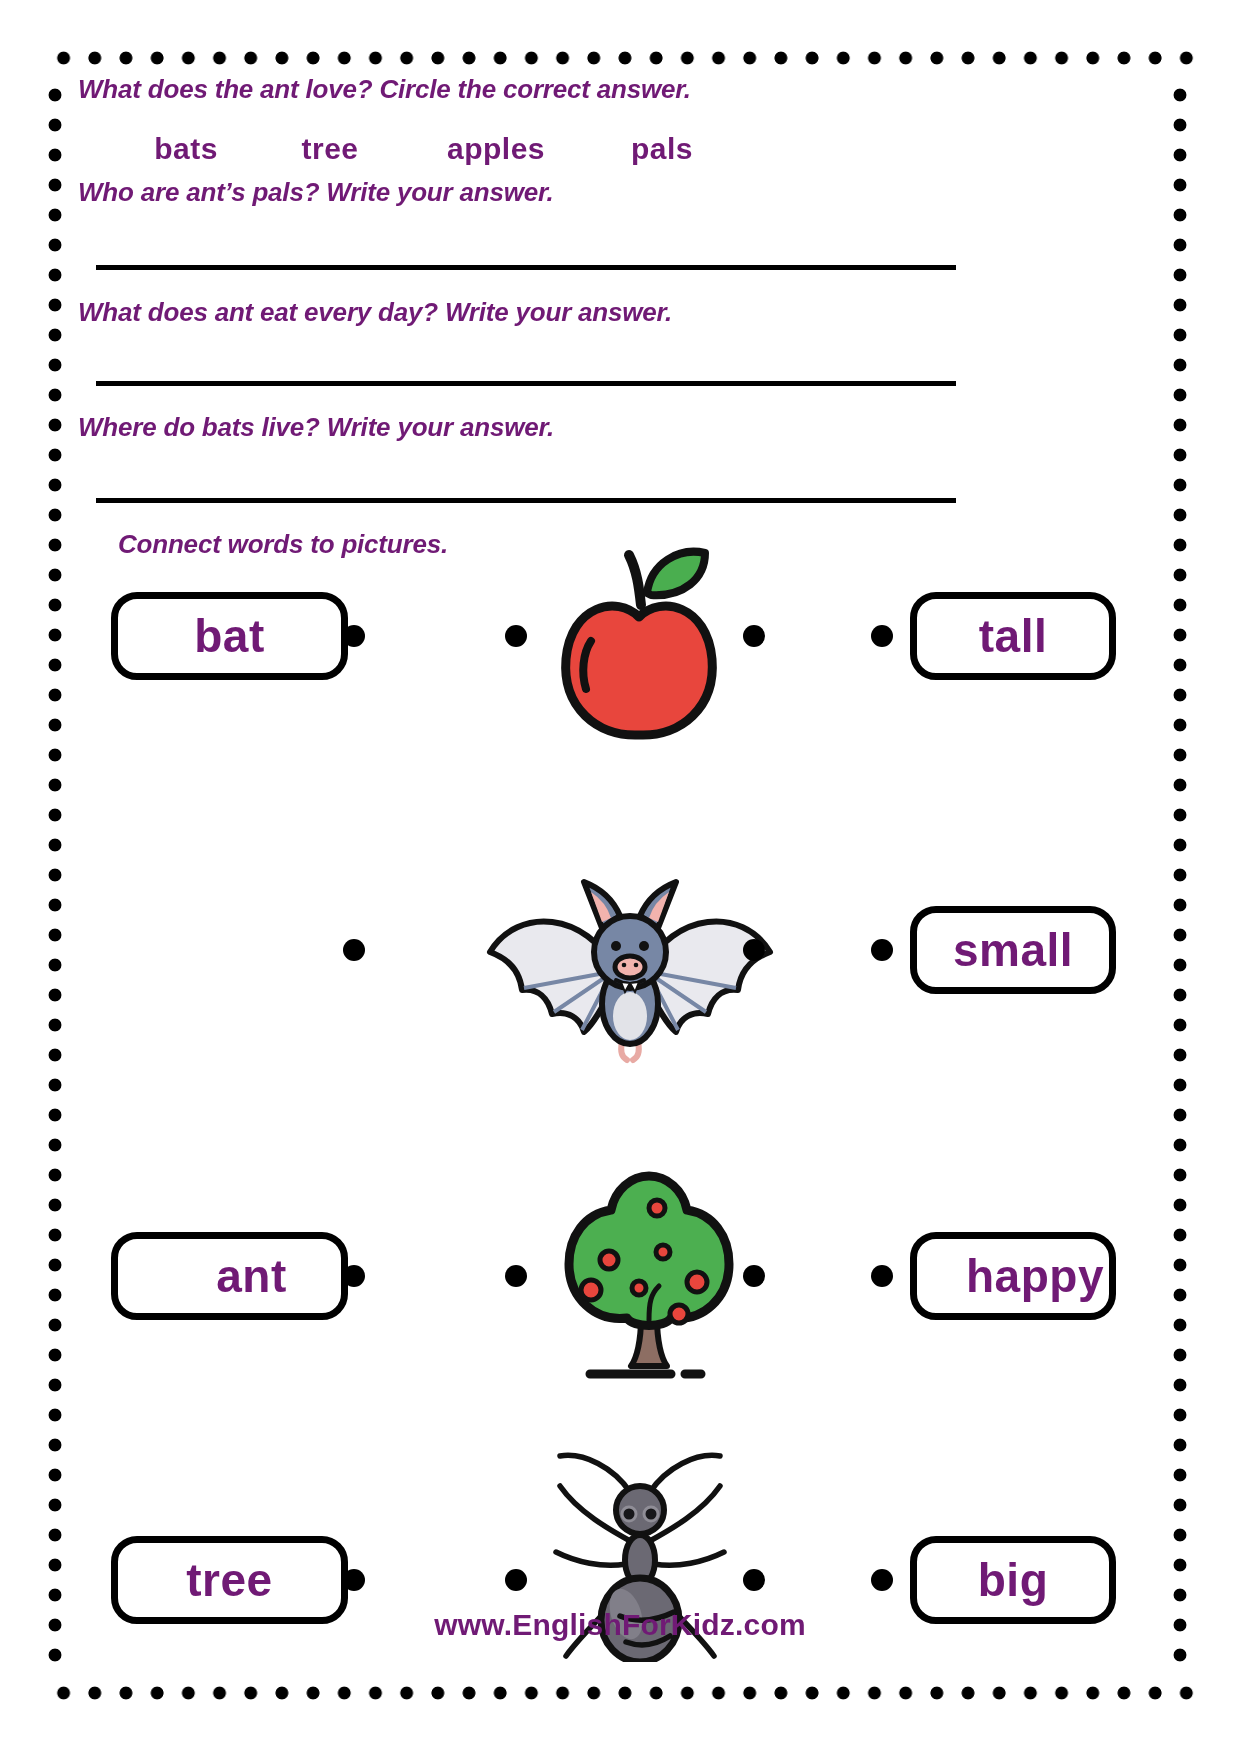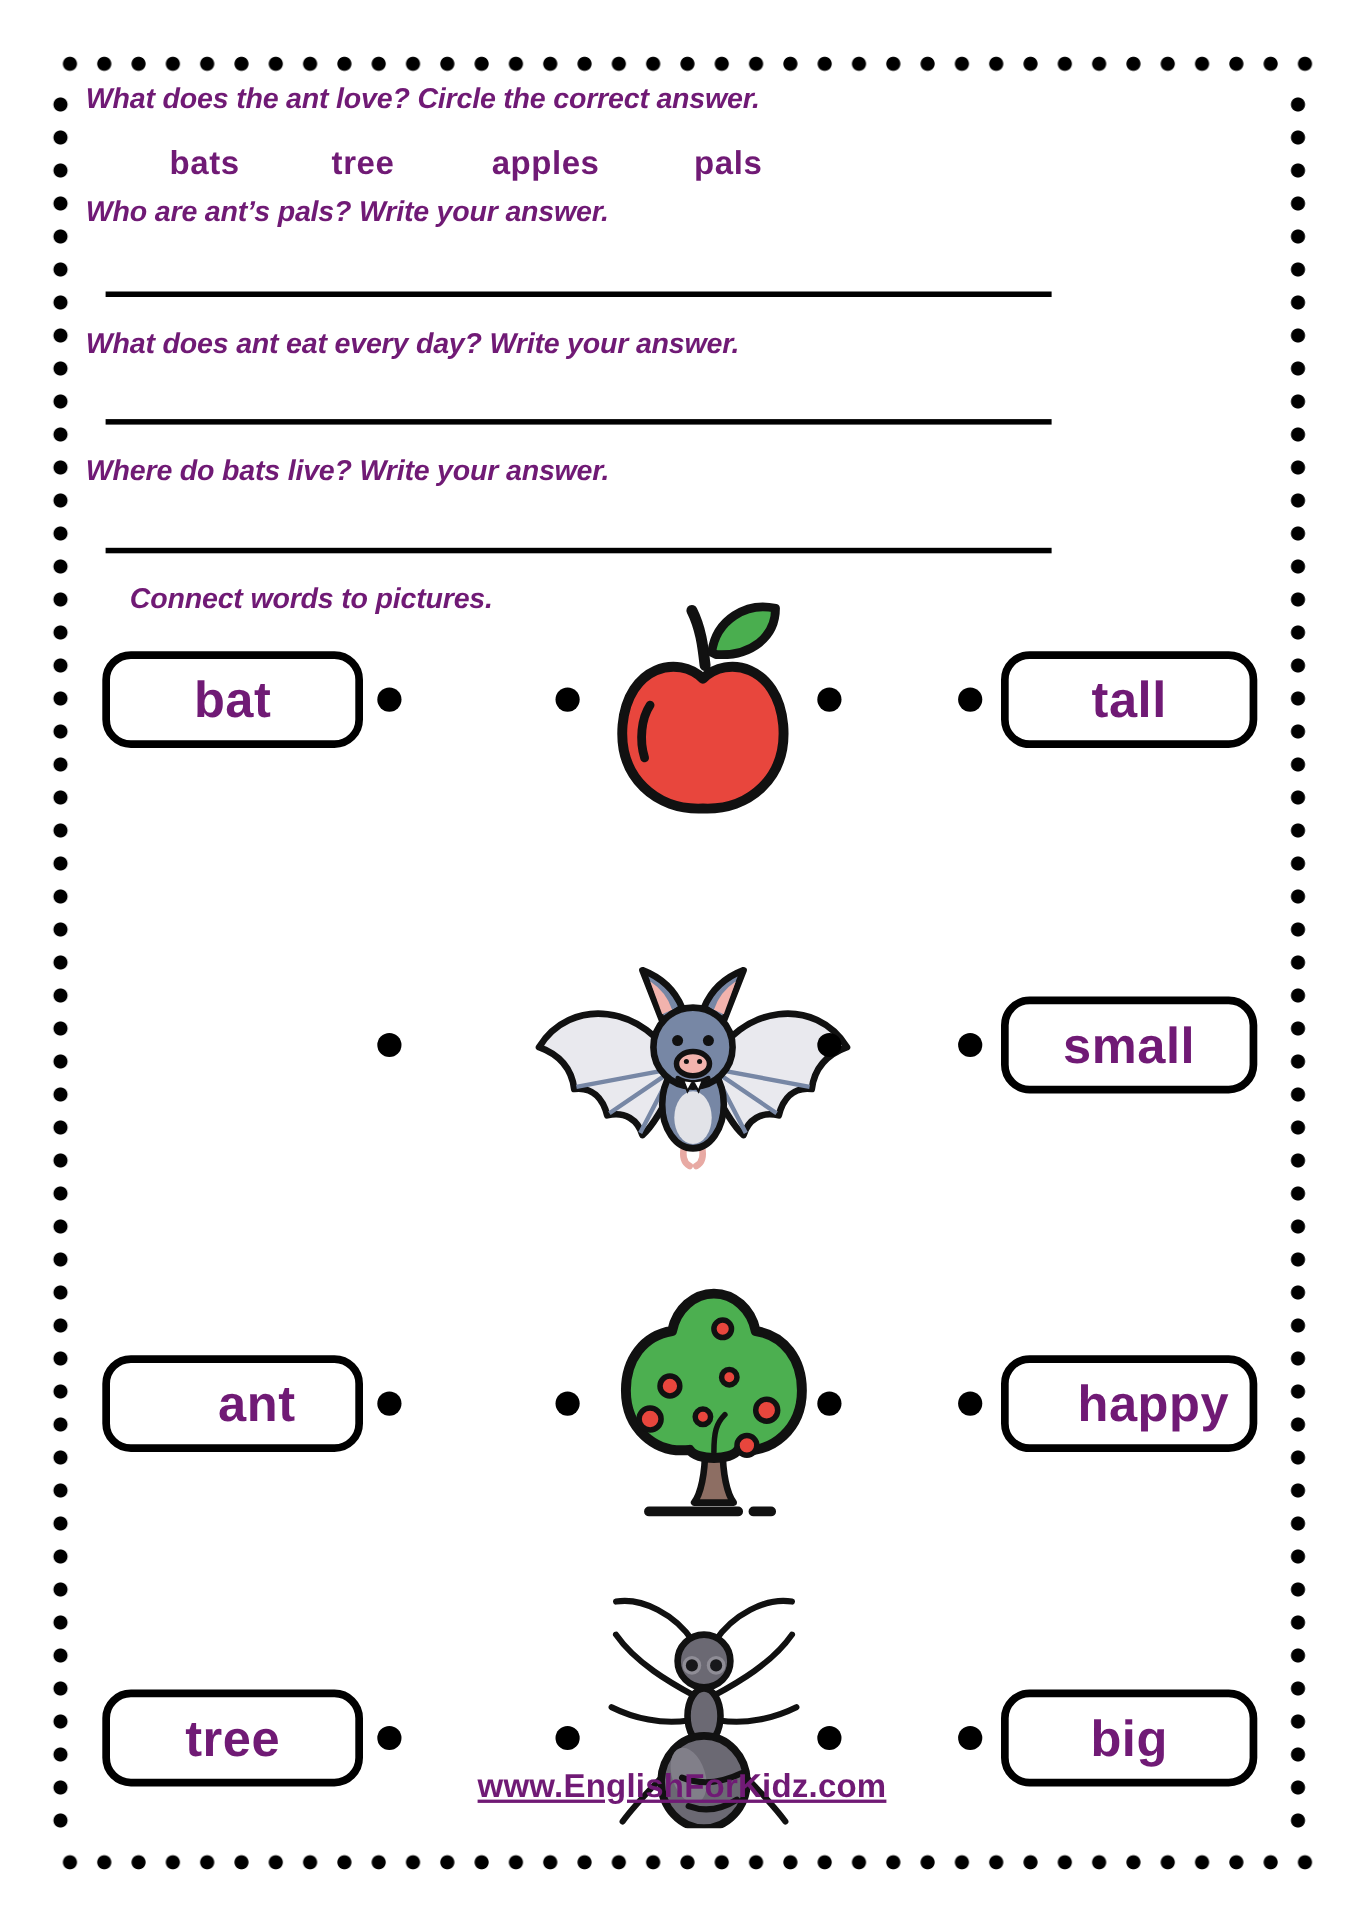--- a/index.html
+++ b/index.html
@@ -41,37 +41,37 @@
   .ans-line { position:absolute; left:96px; width:860px; height:5px; background:#000; }
   .l1 { top:265px; } .l2 { top:381px; } .l3 { top:498px; }
 
   
   .wbox {
     position:absolute; height:88px; box-sizing:border-box;
     border:7px solid #000; border-radius:26px; background:#fff;
     display:flex; align-items:center; justify-content:center;
     font-weight:bold; font-size:46px; letter-spacing:0.5px;
   }
-  .wl { left:93px;  width:237px;align-items:center; }
-  .wr { left:910px; width:233px; }
+  .wl { left:111px;  width:237px;align-items:center; }
+  .wr { left:910px; width:206px; }
   .t1 { top:592px; } .t2 { top:906px; } .t3 { top:1232px;padding-left:44px; } .t4 { top:1536px; }
 
   .cdot { position:absolute; width:22px; height:22px; border-radius:50%; background:#000; }
   .c1 { left:343px; } .c2 { left:505px; } .c3 { left:743px; } .c4 { left:871px; }
   .r1 { top:625px; } .r2 { top:939px; } .r3 { top:1265px; } .r4 { top:1569px; }
 
   .pic { position:absolute; }
   .pic-apple { left:553px; top:533px; width:172px; height:212px; }
   .pic-bat   { left:478px; top:872px; width:304px; height:196px; }
   .pic-tree  { left:545px; top:1168px; width:208px; height:215px; }
   .pic-ant   { left:550px; top:1444px; width:180px; height:218px; }
 
   .footer {
     position:absolute; left:0; top:1608px; width:100%;
-    text-align:center; font-weight:bold; font-size:30px; letter-spacing:0.2px;text-decoration:underline;
+    text-align:center; font-weight:bold; font-size:30px; letter-spacing:0.2px;
   }
 </style>
 </head>
 <body>
 
 <div class="sheet">
 
   <div class="dots dots-h dots-top"></div>
   <div class="dots dots-h dots-bottom"></div>
   <div class="dots dots-v dots-left"></div>

